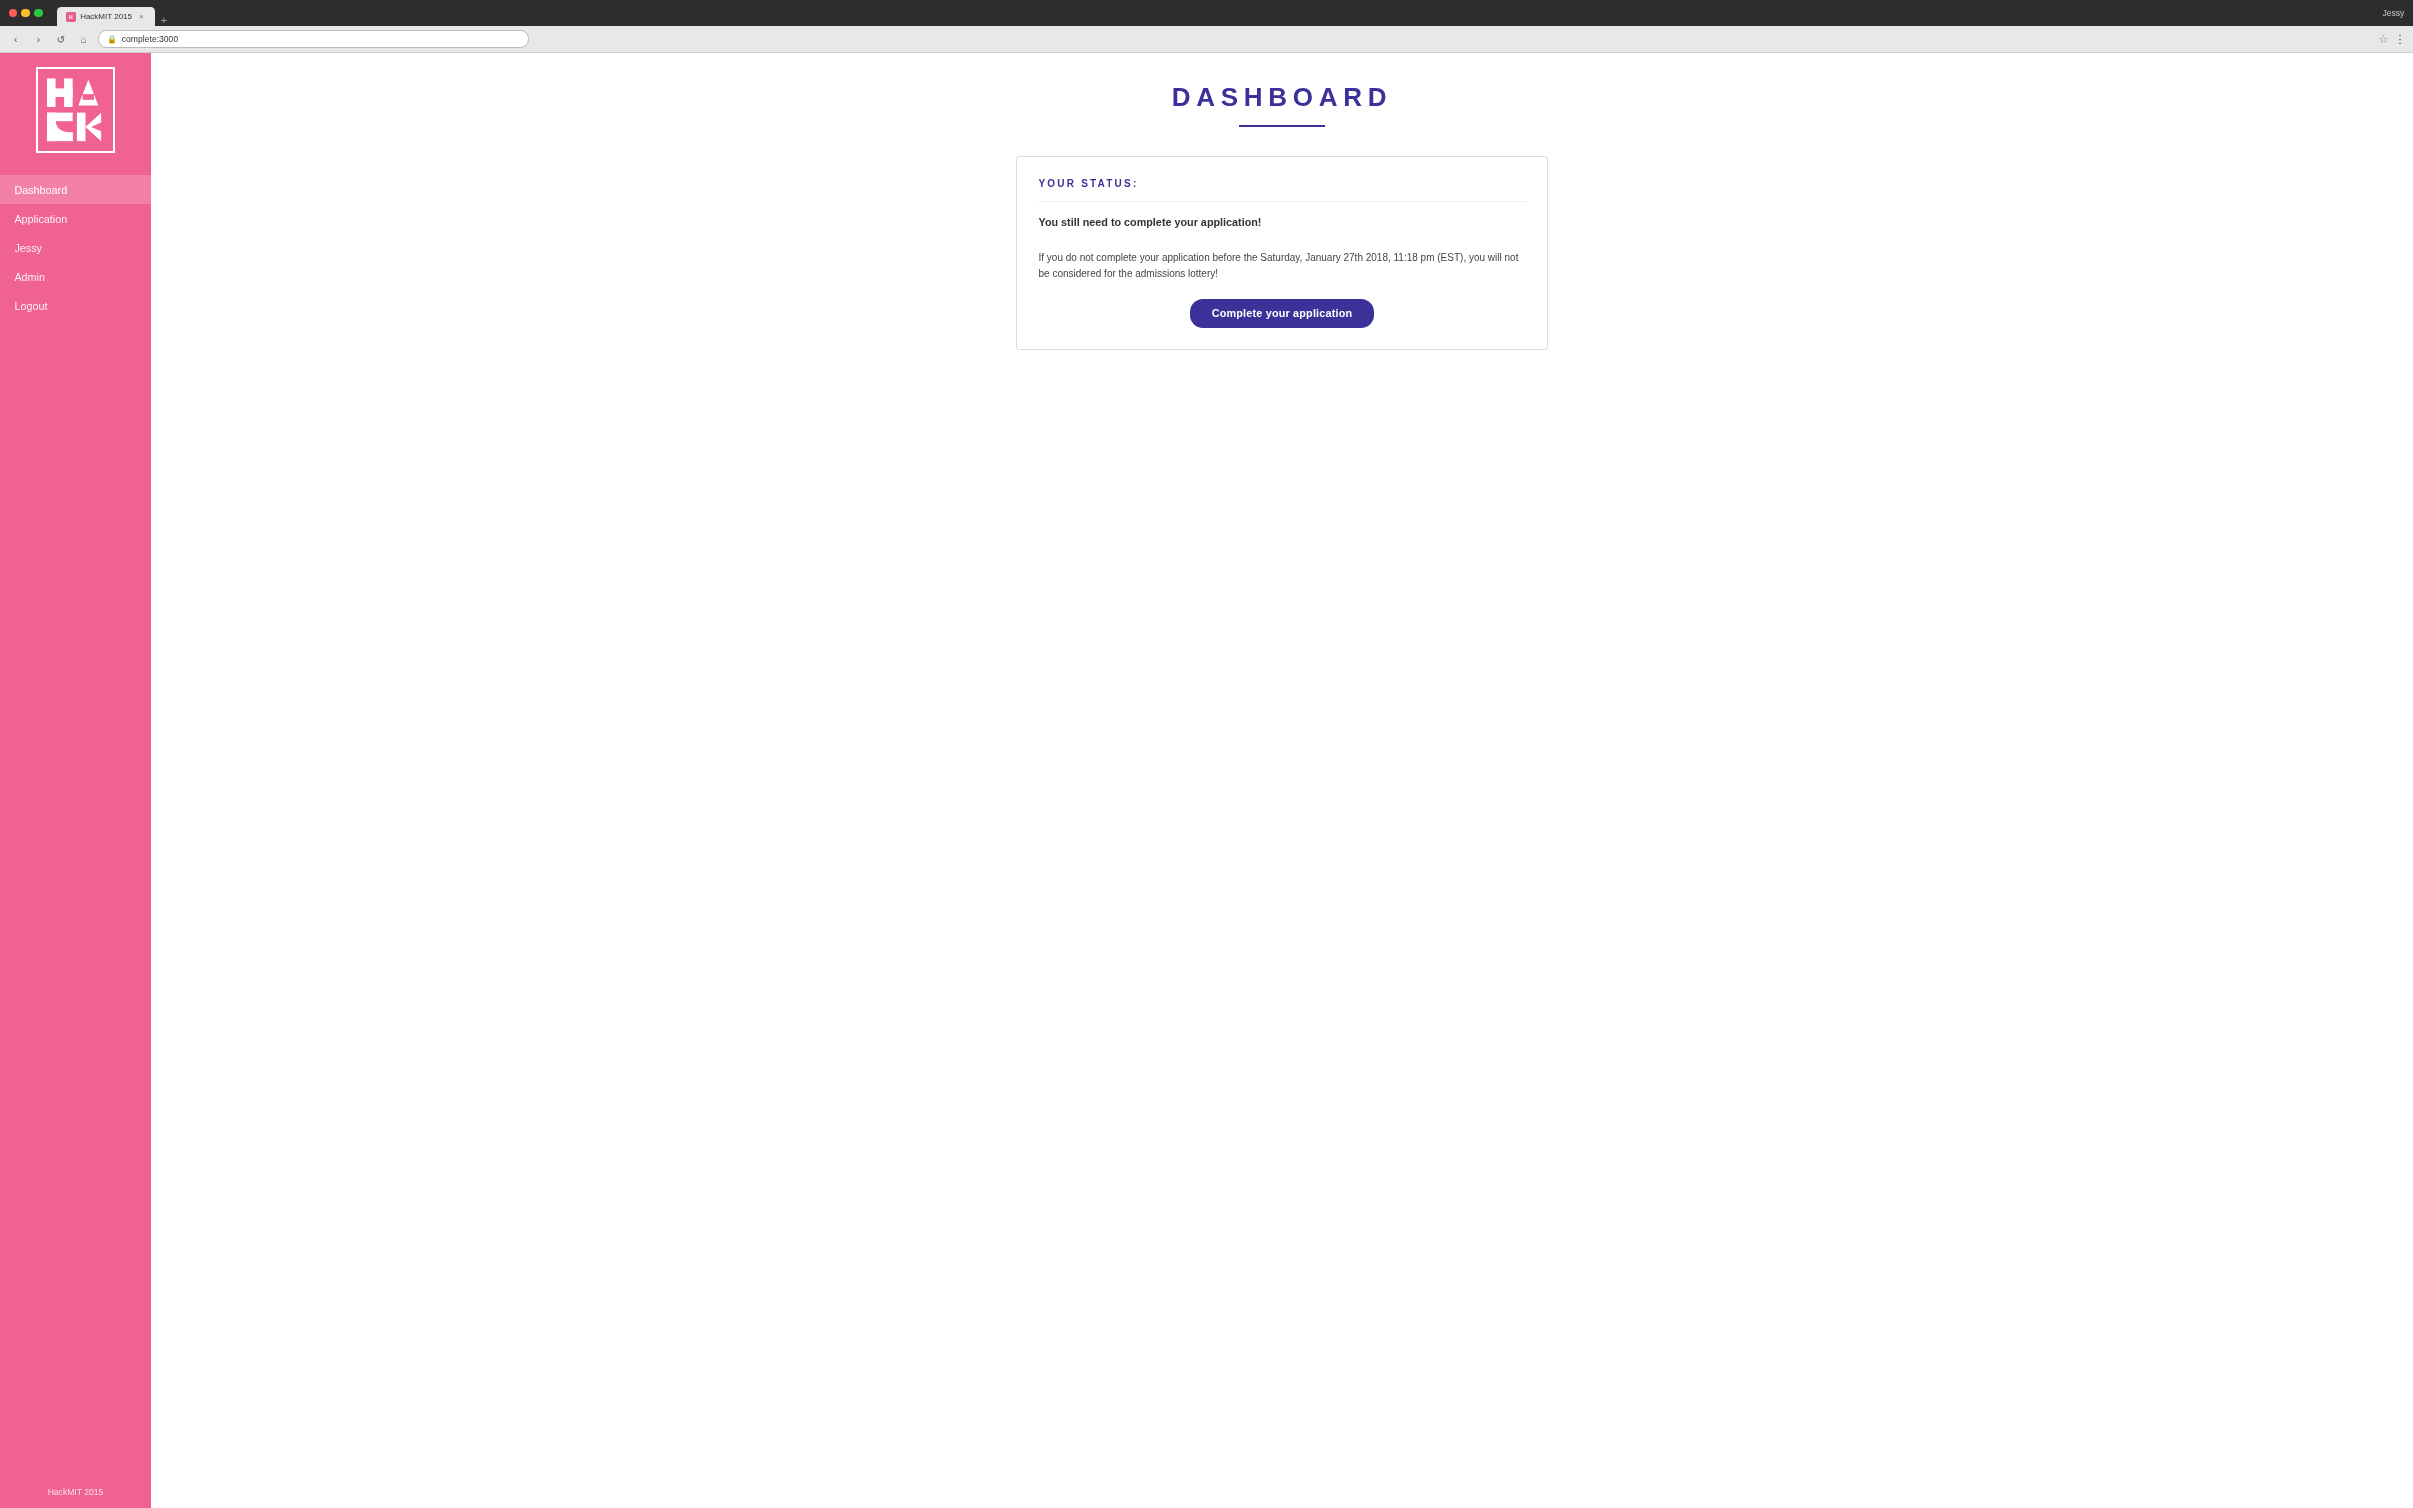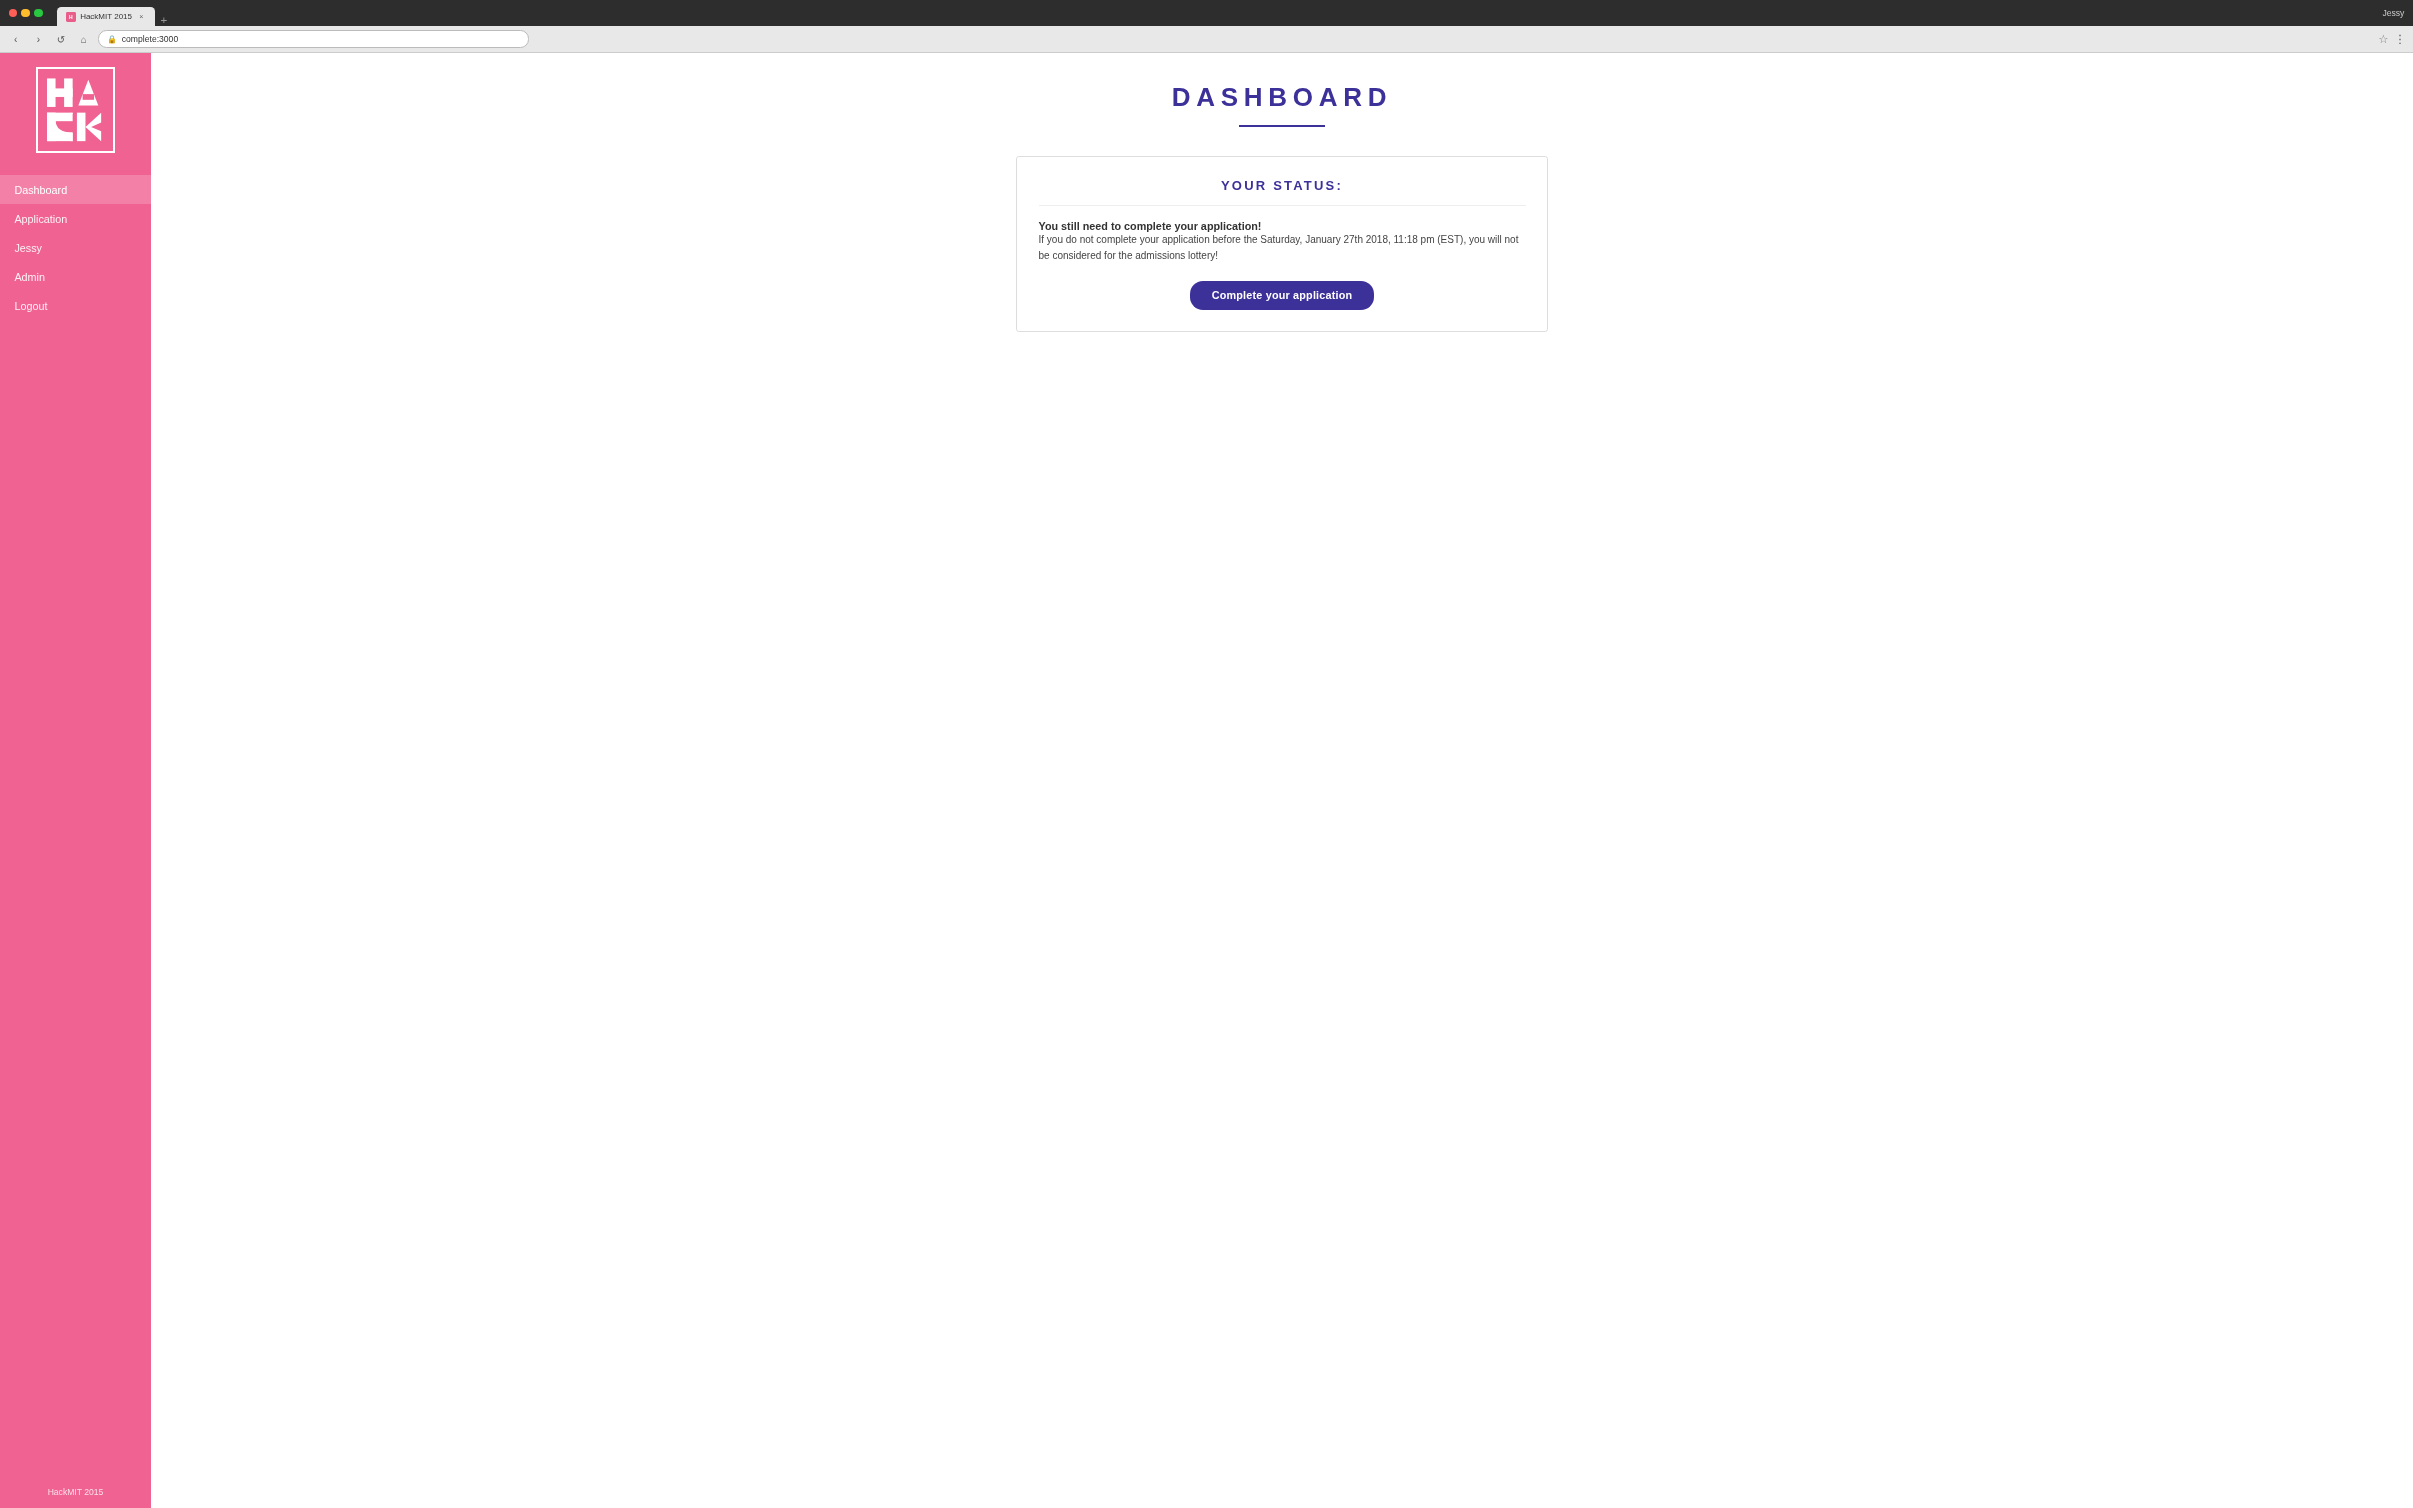--- a/index.html
+++ b/index.html
@@ -259,22 +259,22 @@
 
     .status-card {
       border: 0.7px solid #ddd;
       border-radius: 2.9px;
       padding: 21.5px;
       max-width: 532px;
       margin: 0 auto;
     }
 
     .status-label {
-      text-align: center;
-      font-size: 13px;
+      text-align: left;
+      font-size: 10px;
       font-weight: 700;
       color: #3c3099;
       letter-spacing: 2.2px;
       text-transform: uppercase;
       margin-bottom: 11.5px;
     }
 
     .status-badge {
       background: #f0f0f0;
       text-align: center;
@@ -289,21 +289,21 @@
     .status-divider {
       height: 0.7px;
       background: #eee;
       margin-bottom: 14.4px;
     }
 
     .status-message-title {
       font-size: 10.8px;
       font-weight: 700;
       color: #333;
-      margin-bottom: 0;
+      margin-bottom: 22px;
     }
 
     .status-message-body {
       font-size: 10px;
       color: #444;
       line-height: 1.6;
       margin-bottom: 17px;
     }
 
     .complete-btn {

